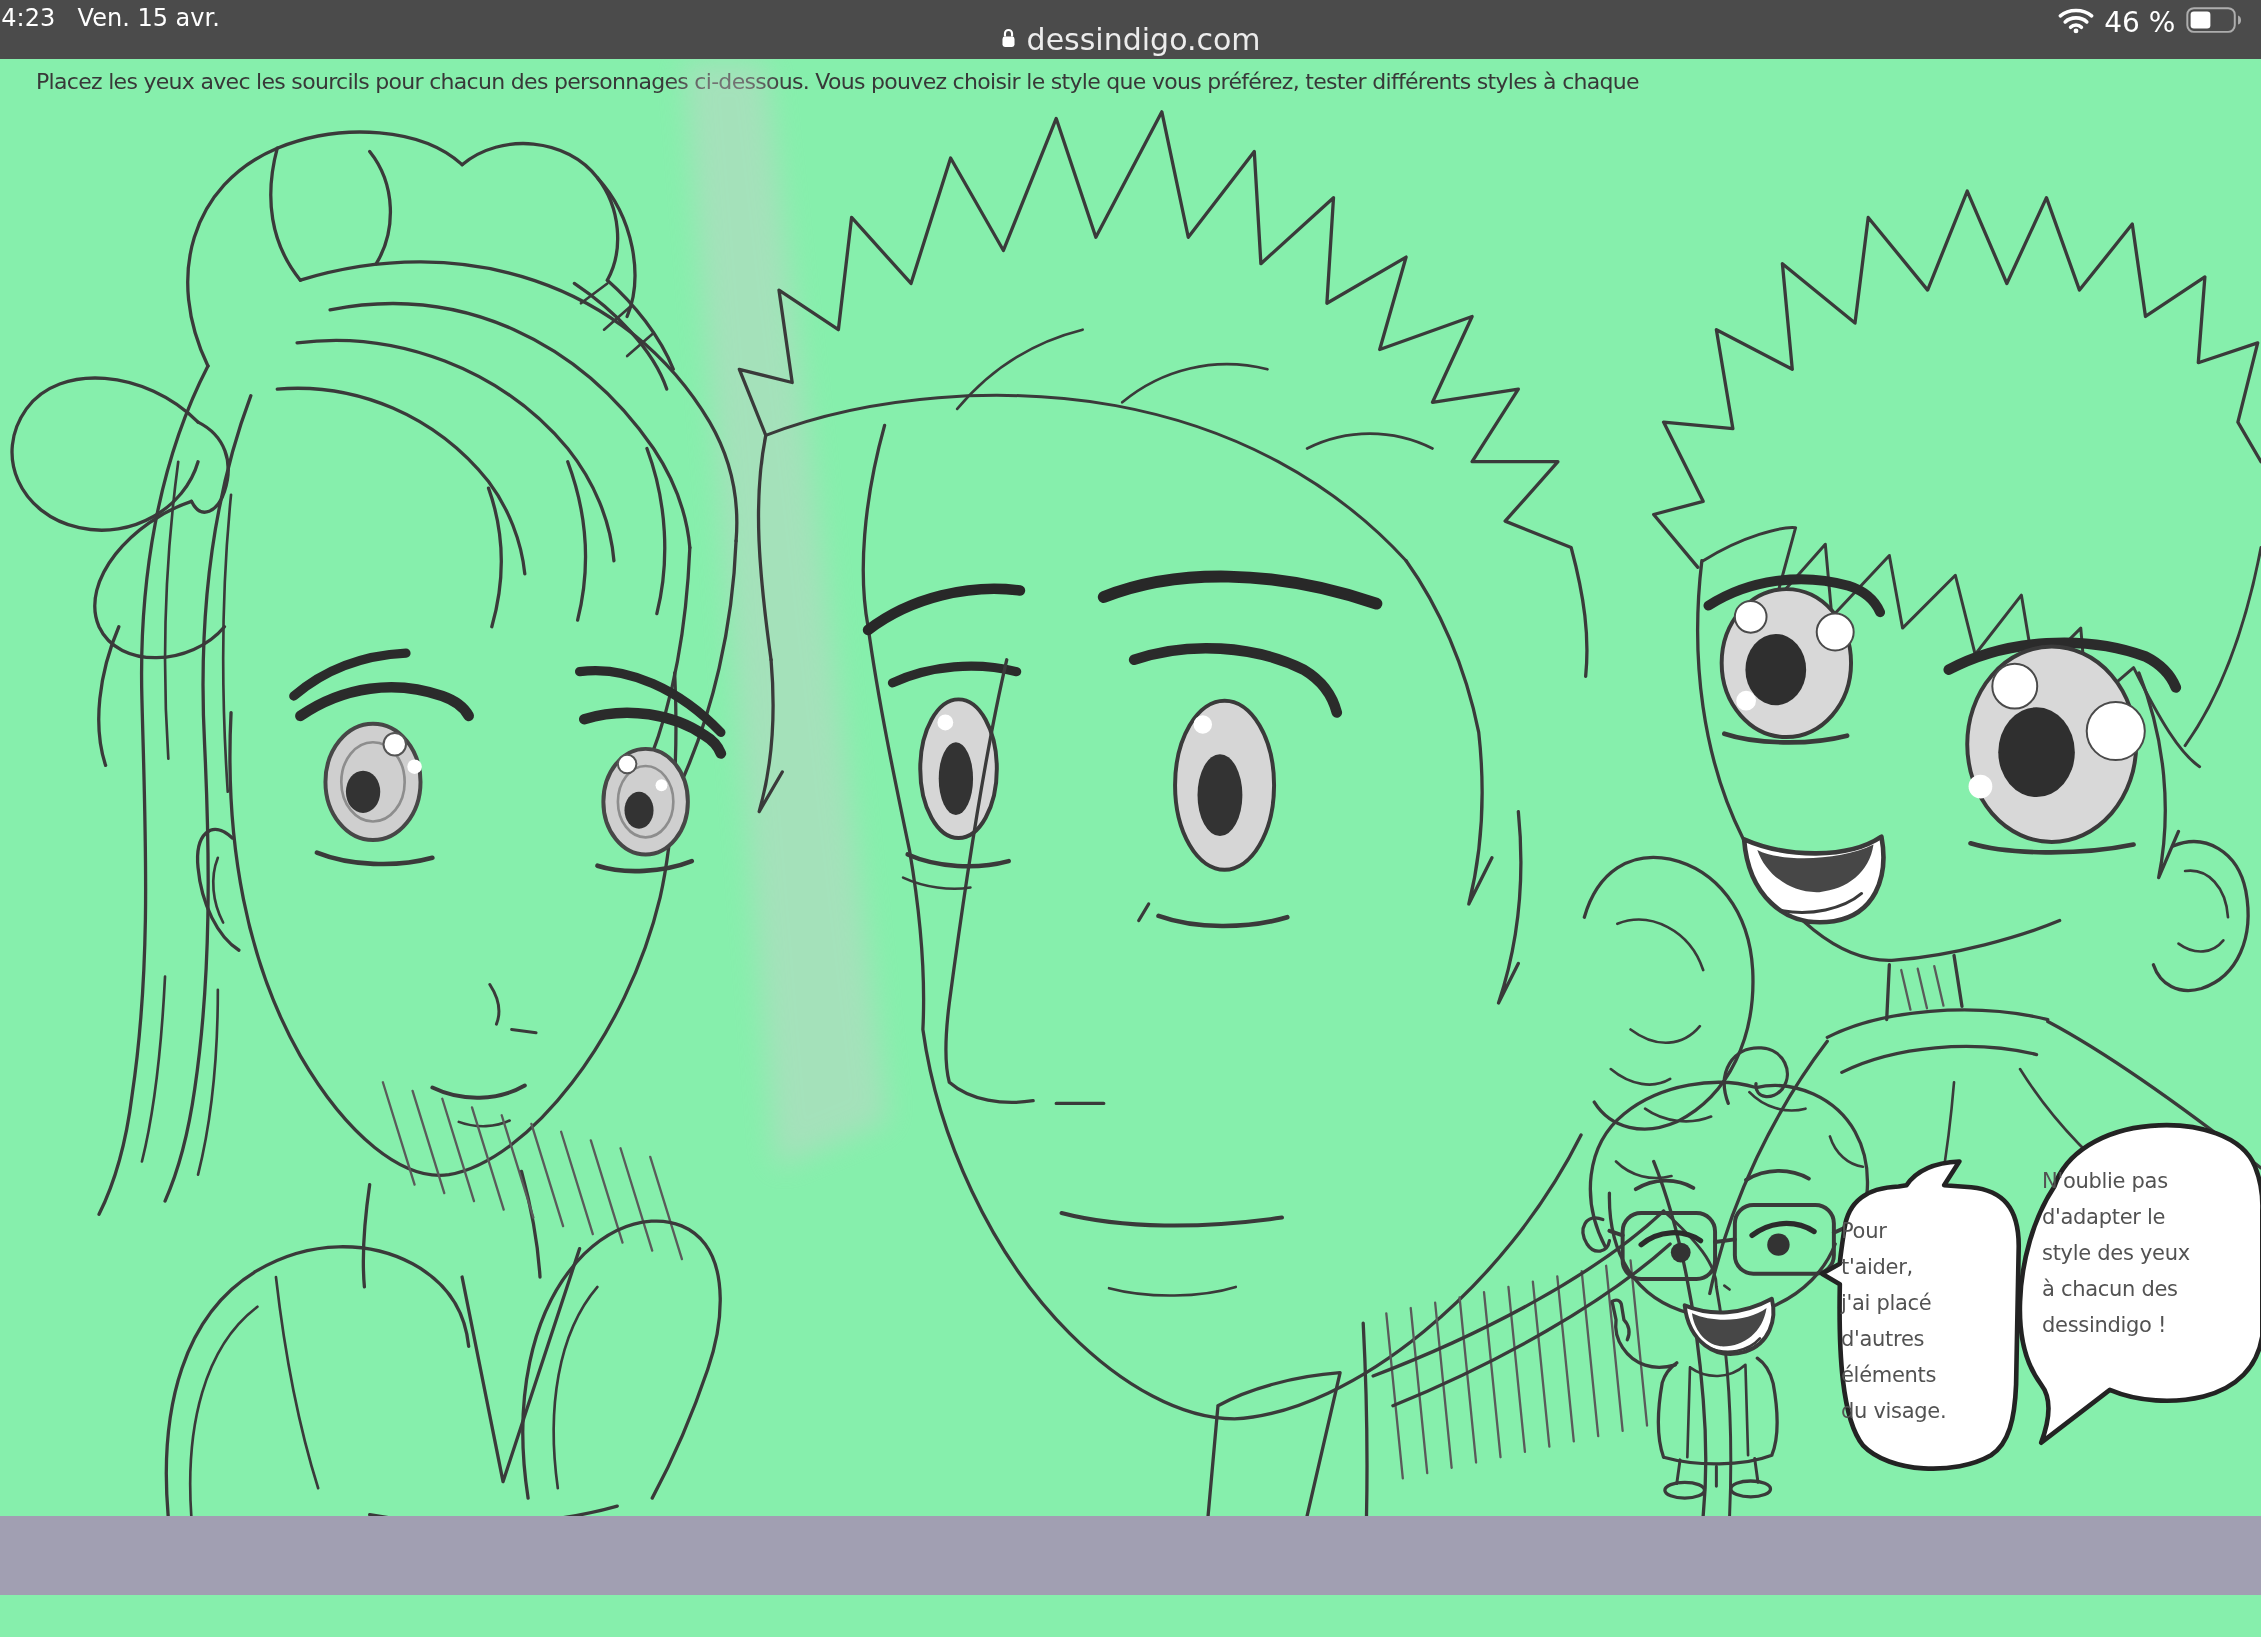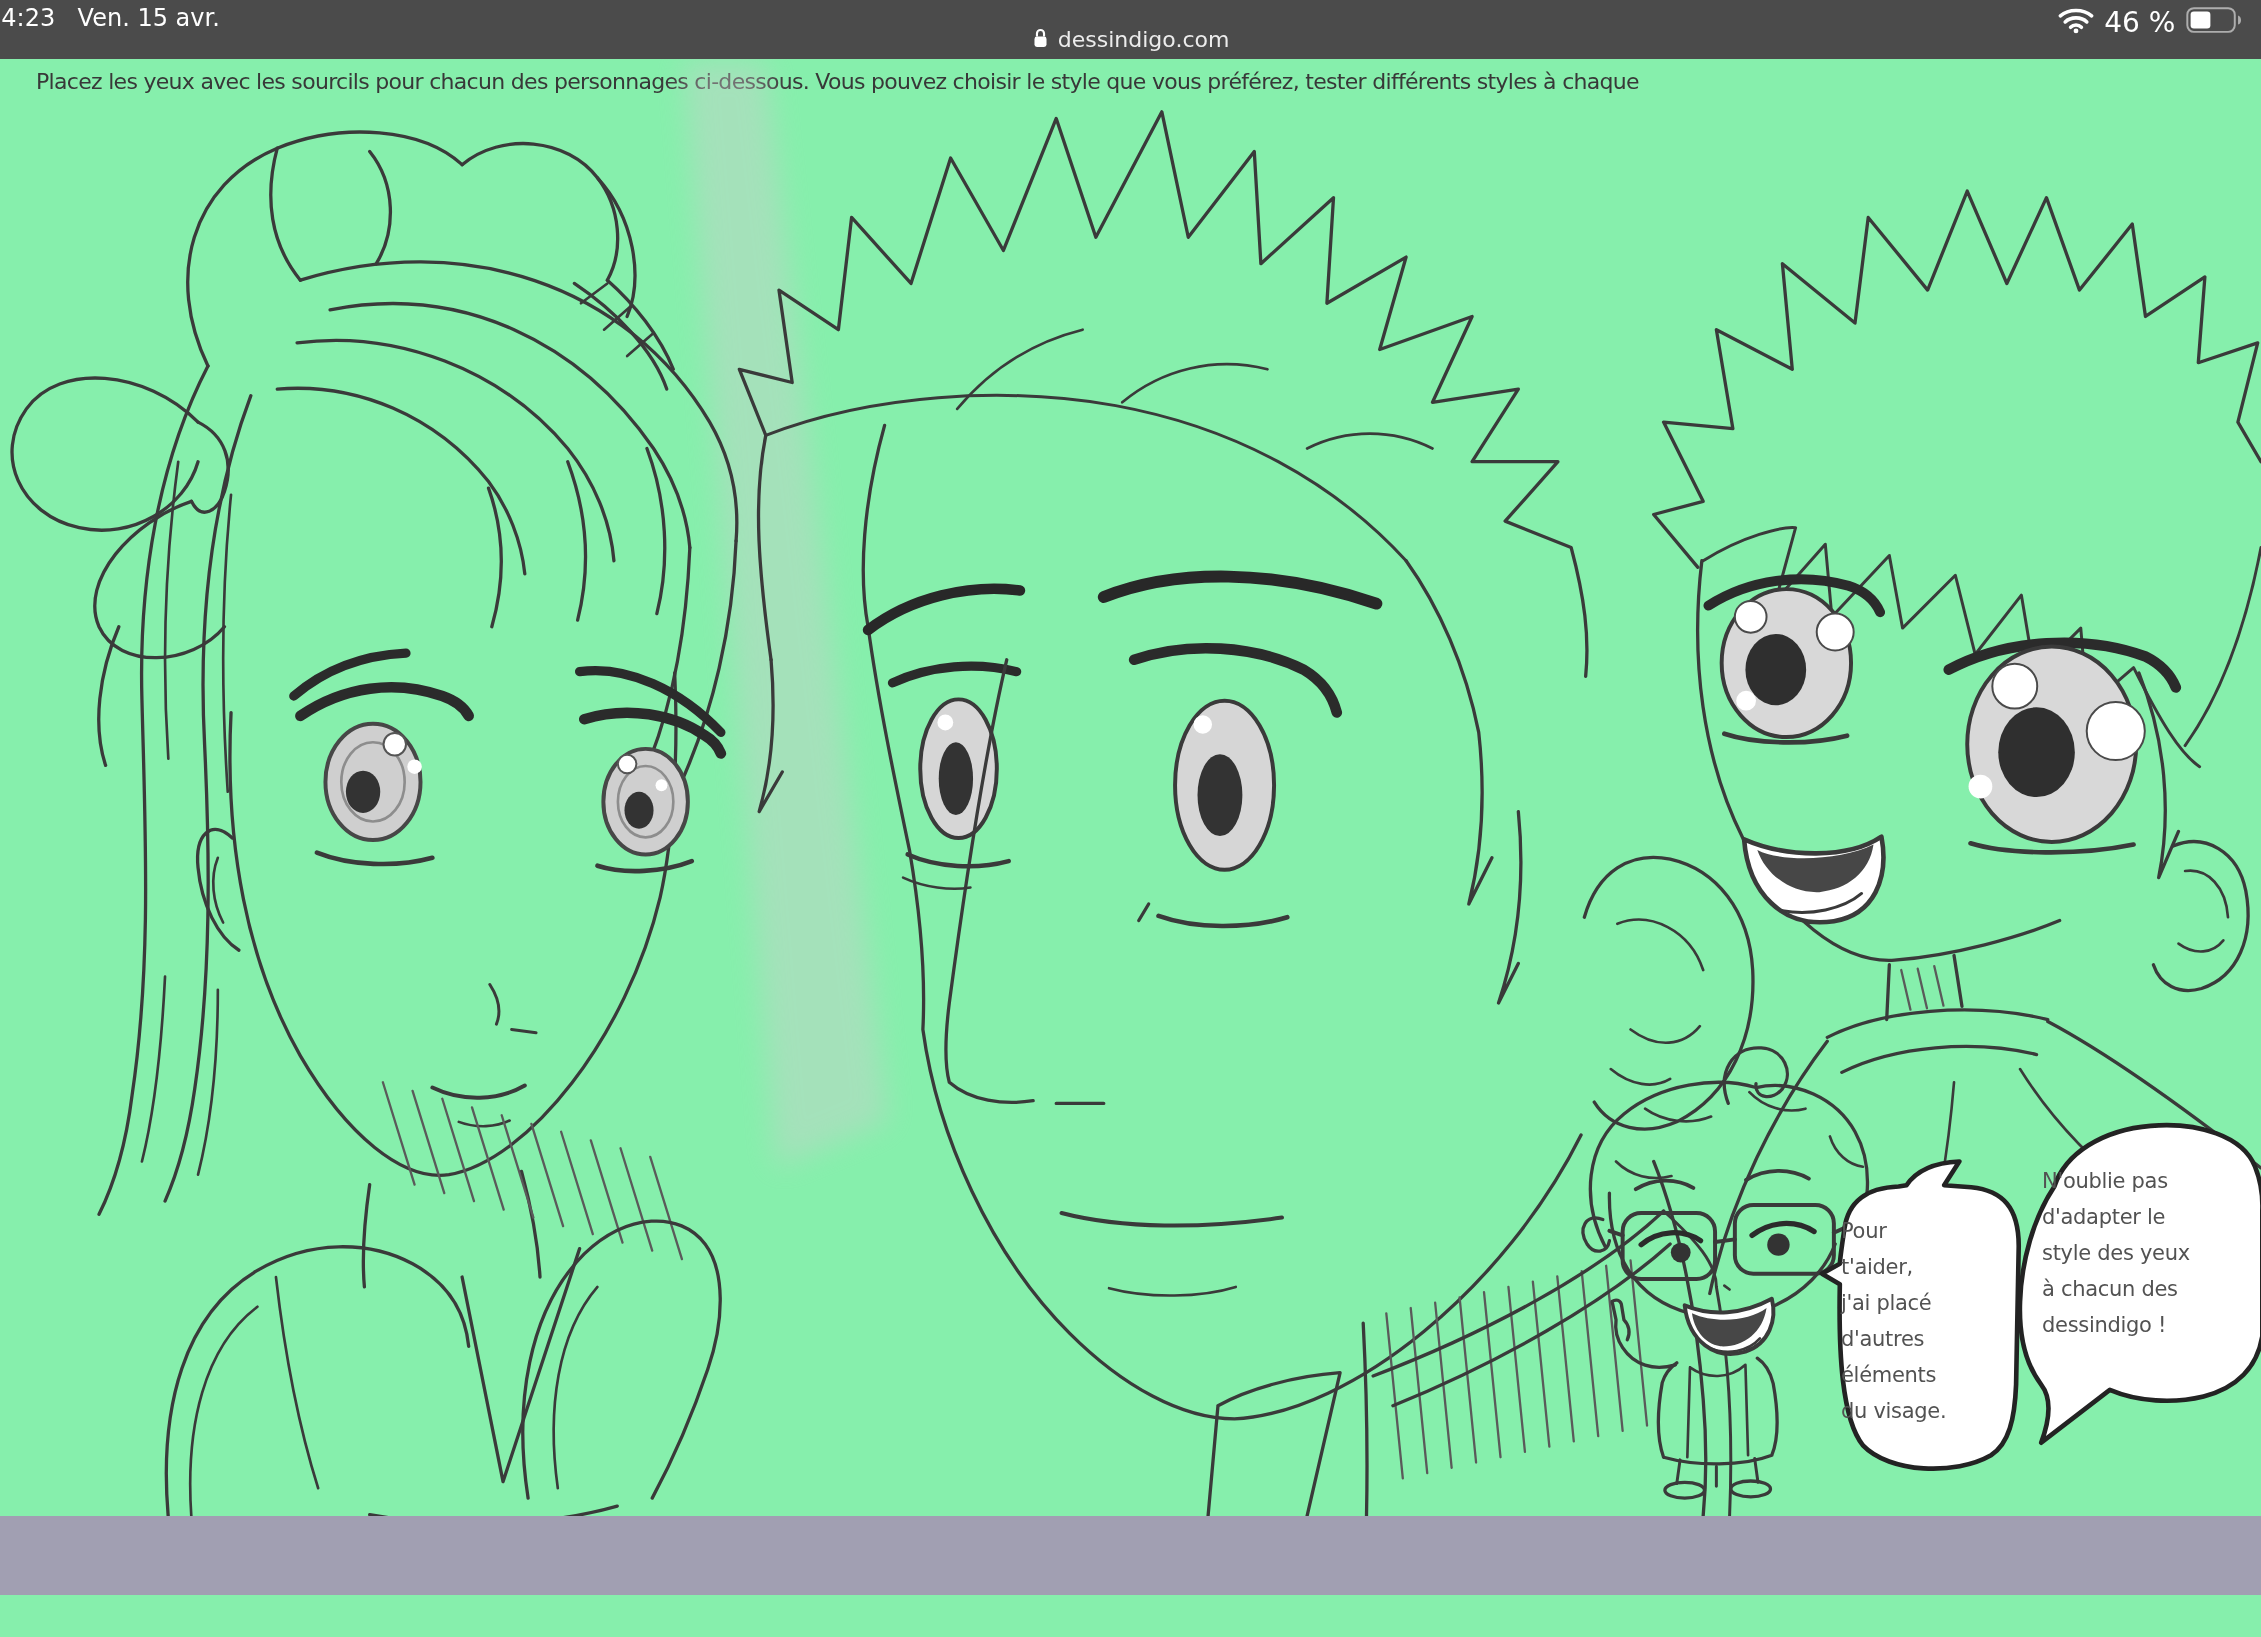--- a/index.html
+++ b/index.html
@@ -8,21 +8,21 @@
   #screen{position:relative;width:2261px;height:1637px;background:#86efac;}
 
   
   .status-bar{position:absolute;left:0;top:0;width:2261px;height:59px;background:#4b4b4b;}
   .sb-left{position:absolute;left:1.3px;top:4px;display:flex;gap:22.4px;
            color:#ffffff;font-size:24px;line-height:29px;}
   .sb-right{position:absolute;right:17px;top:5.3px;display:flex;align-items:center;gap:10.6px;
             color:#ffffff;font-size:28px;line-height:29px;}
   .url-wrap{position:absolute;left:0;top:22.4px;width:100%;height:34px;
             display:flex;align-items:center;justify-content:center;gap:9.2px;}
-  .url-text{color:#ececec;font-size:22px;}
+  .url-text{color:#ececec;font-size:30px;}
 
   
   .instructions{position:absolute;left:36px;top:63px;width:2218px;
                 color:#383838;font-size:22px;line-height:37px;letter-spacing:-0.7px;}
   .instructions div{white-space:nowrap;}
 
   .artwork{position:absolute;left:0;top:59px;width:2261px;height:1457px;}
   .artwork path,.artwork line{vector-effect:none;}
 
   .bubble-text{position:absolute;text-align:left;color:#525252;

